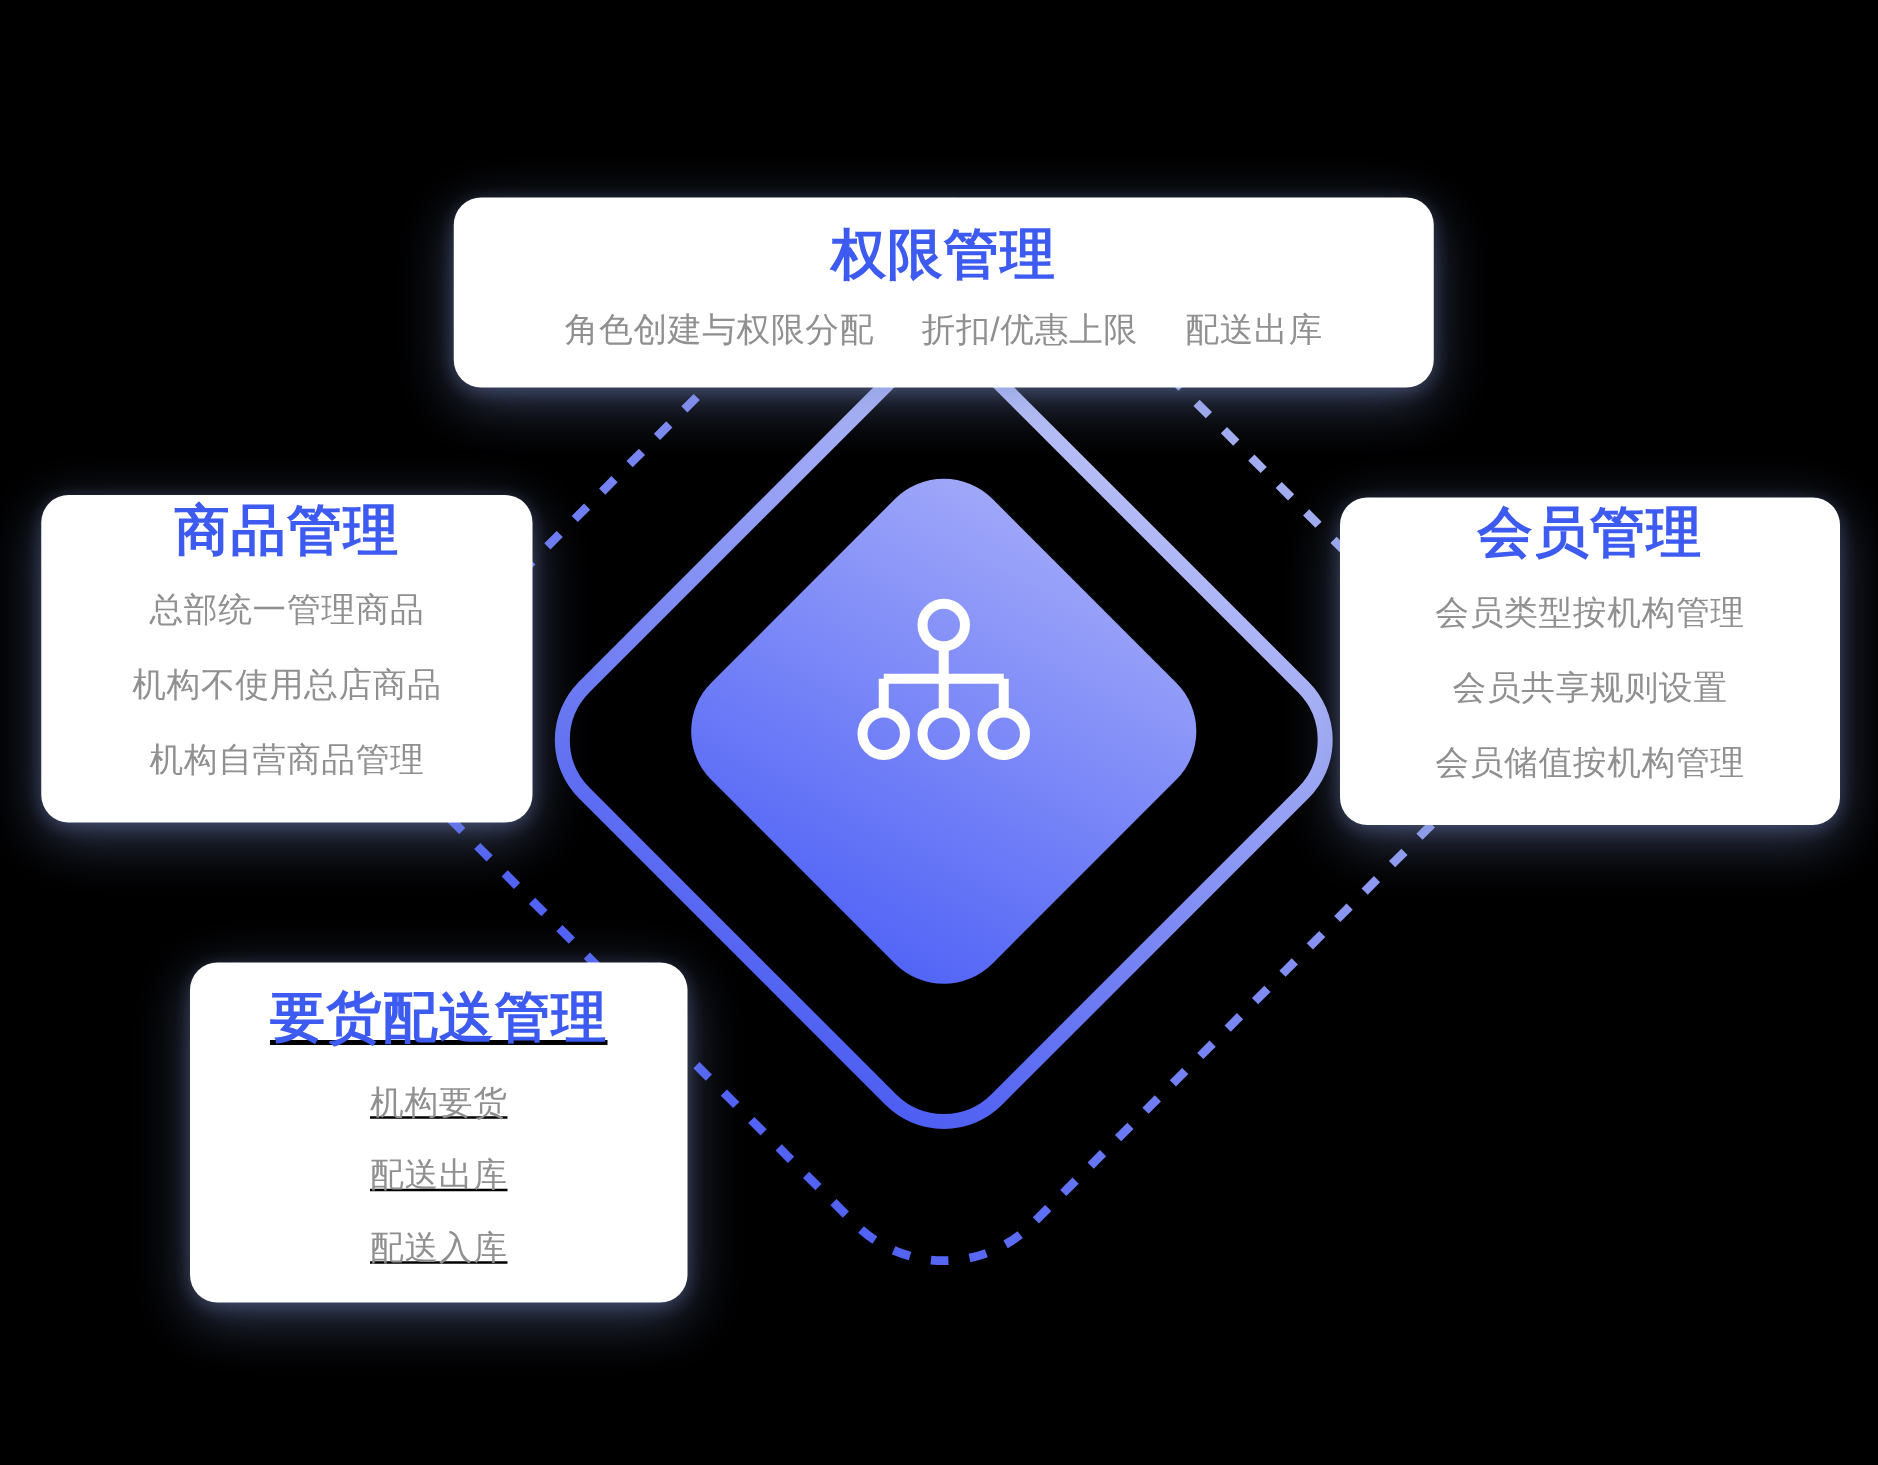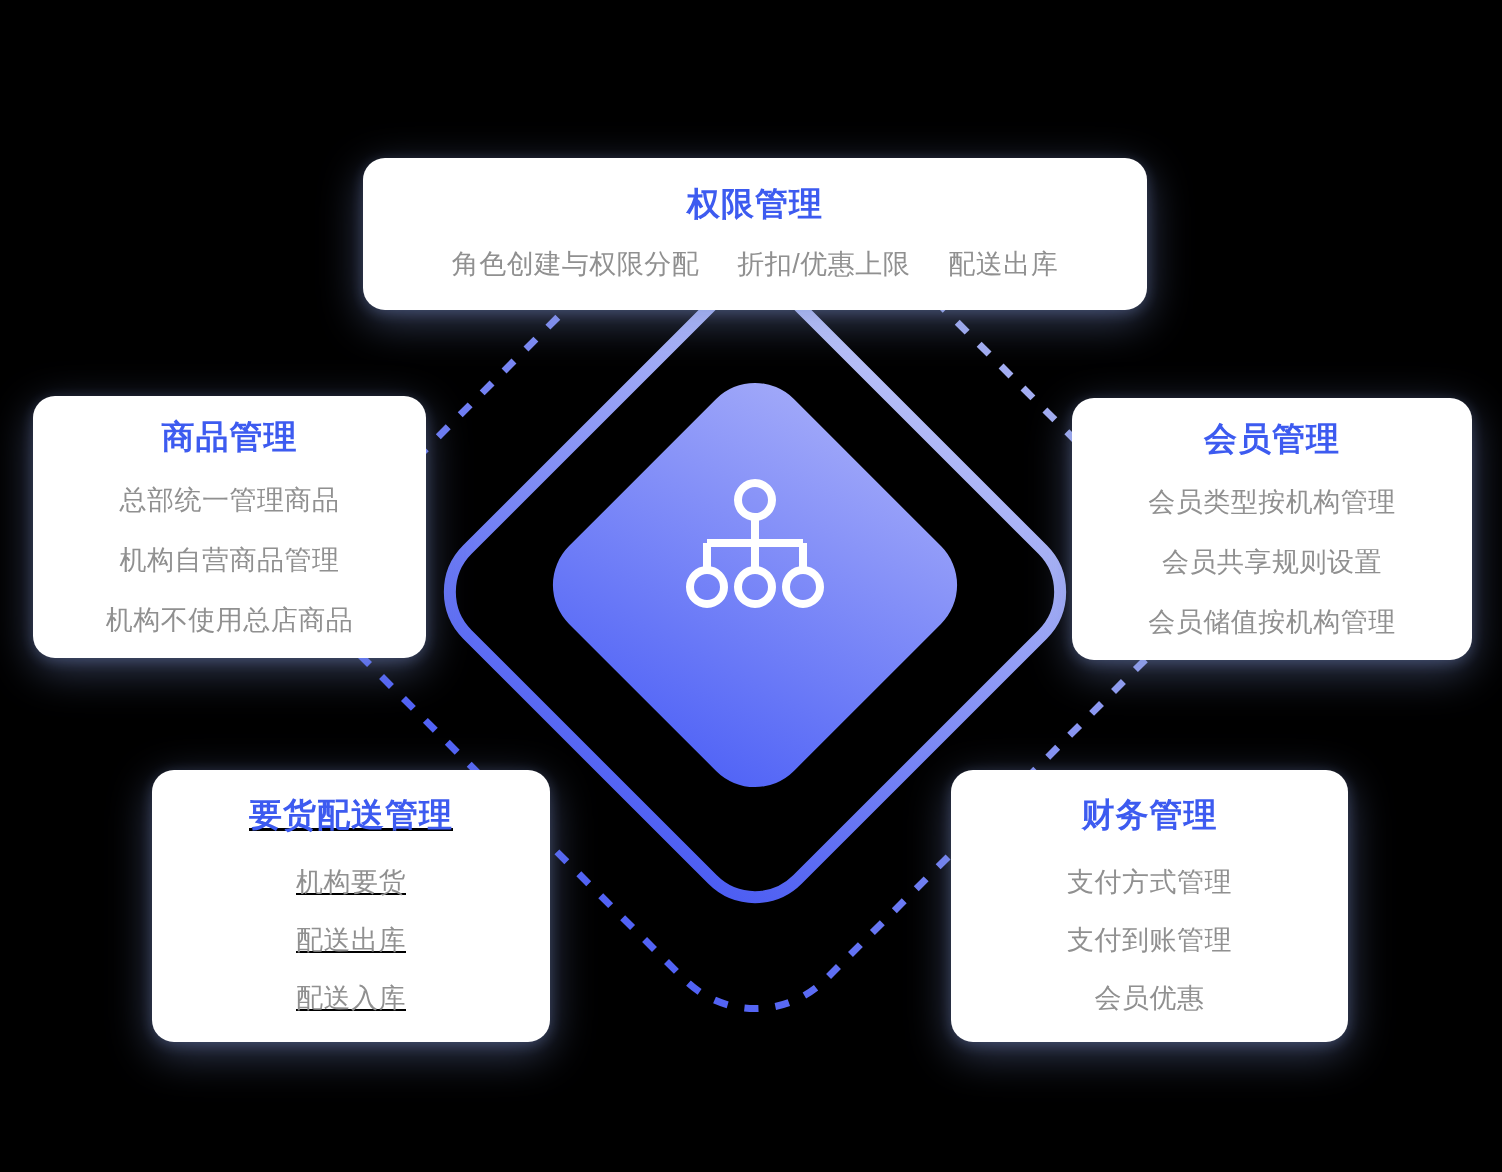--- a/index.html
+++ b/index.html
@@ -14,21 +14,21 @@
   #bg-svg { position: absolute; left: 0; top: 0; }
 
   .card {
     position: absolute;
     background: #ffffff;
     border-radius: 22px;
     text-align: center;
     box-shadow: 0 12px 44px rgba(128,150,212,0.42), 0 3px 14px rgba(128,150,212,0.30);
   }
   .card-title {
-    font-size: 33px;
+    font-size: 44px;
     font-weight: 700;
     color: #3d5bf0;
     line-height: 40px;
     letter-spacing: 1px;
   }
   .card-line {
     font-size: 27px;
     color: #909090;
     letter-spacing: 0.5px;
   }
@@ -43,21 +43,21 @@
     gap: 38px;
     line-height: 36px;
   }
 
   
   #card-products { left: 33px;   top: 396px; width: 393px; height: 262px; }
   #card-members  { left: 1072px; top: 398px; width: 400px; height: 262px; }
   #card-delivery { left: 152px;  top: 770px; width: 398px; height: 272px; text-decoration: underline; }
   #card-finance  { left: 951px;  top: 770px; width: 397px; height: 272px; }
 
-  #card-products .card-title, #card-members .card-title { margin-top: 21px; }
+  #card-products .card-title, #card-members .card-title { margin-top: 9px; }
   #card-products .card-body,  #card-members .card-body  { margin-top: 13px; }
   #card-products .card-line,  #card-members .card-line  { line-height: 60px; }
 
   #card-delivery .card-title, #card-finance .card-title { margin-top: 25px; }
   #card-delivery .card-body,  #card-finance .card-body  { margin-top: 18px; }
   #card-delivery .card-line,  #card-finance .card-line  { line-height: 58px; }
 
   #center-label {
     position: absolute;
     left: 630px;
@@ -113,22 +113,22 @@
       <span class="card-line">角色创建与权限分配</span>
       <span class="card-line">折扣/优惠上限</span>
       <span class="card-line">配送出库</span>
     </div>
   </div>
 
   <div class="card" id="card-products">
     <div class="card-title">商品管理</div>
     <div class="card-body">
       <div class="card-line">总部统一管理商品</div>
+      <div class="card-line">机构不使用总店商品</div>
       <div class="card-line">机构自营商品管理</div>
-      <div class="card-line">机构不使用总店商品</div>
     </div>
   </div>
 
   <div class="card" id="card-members">
     <div class="card-title">会员管理</div>
     <div class="card-body">
       <div class="card-line">会员类型按机构管理</div>
       <div class="card-line">会员共享规则设置</div>
       <div class="card-line">会员储值按机构管理</div>
     </div>
@@ -136,22 +136,14 @@
 
   <div class="card" id="card-delivery">
     <div class="card-title">要货配送管理</div>
     <div class="card-body">
       <div class="card-line">机构要货</div>
       <div class="card-line">配送出库</div>
       <div class="card-line">配送入库</div>
     </div>
   </div>
 
-  <div class="card" id="card-finance">
-    <div class="card-title">财务管理</div>
-    <div class="card-body">
-      <div class="card-line">支付方式管理</div>
-      <div class="card-line">支付到账管理</div>
-      <div class="card-line">会员优惠</div>
-    </div>
-  </div>
 
 </div>
 
 </body></html>

